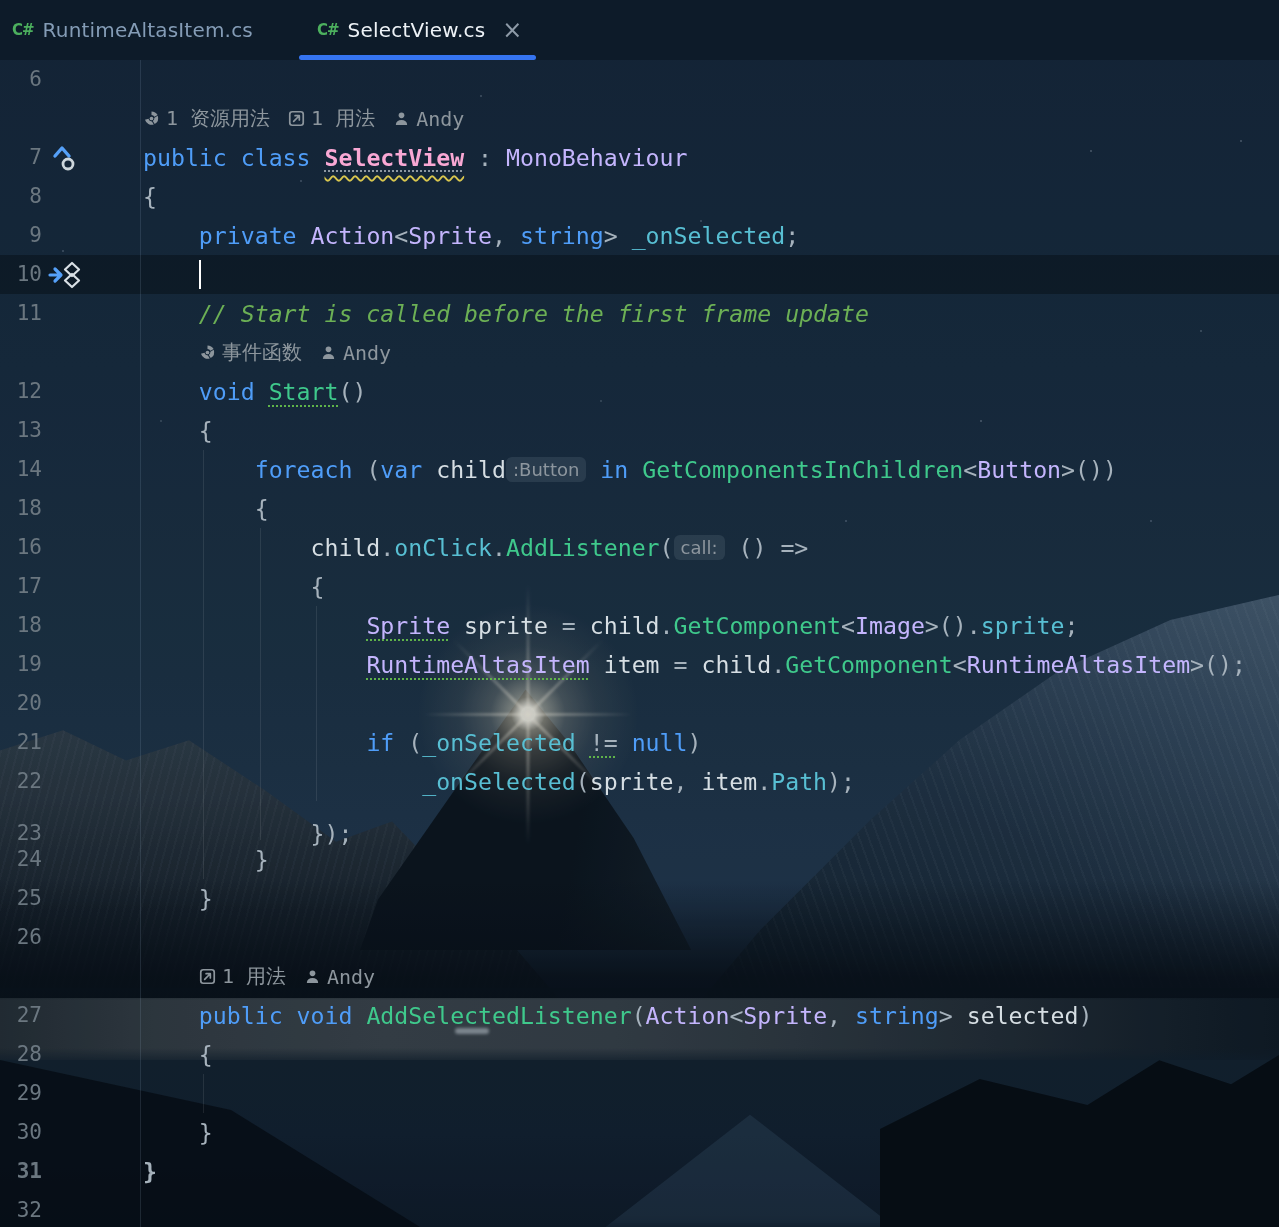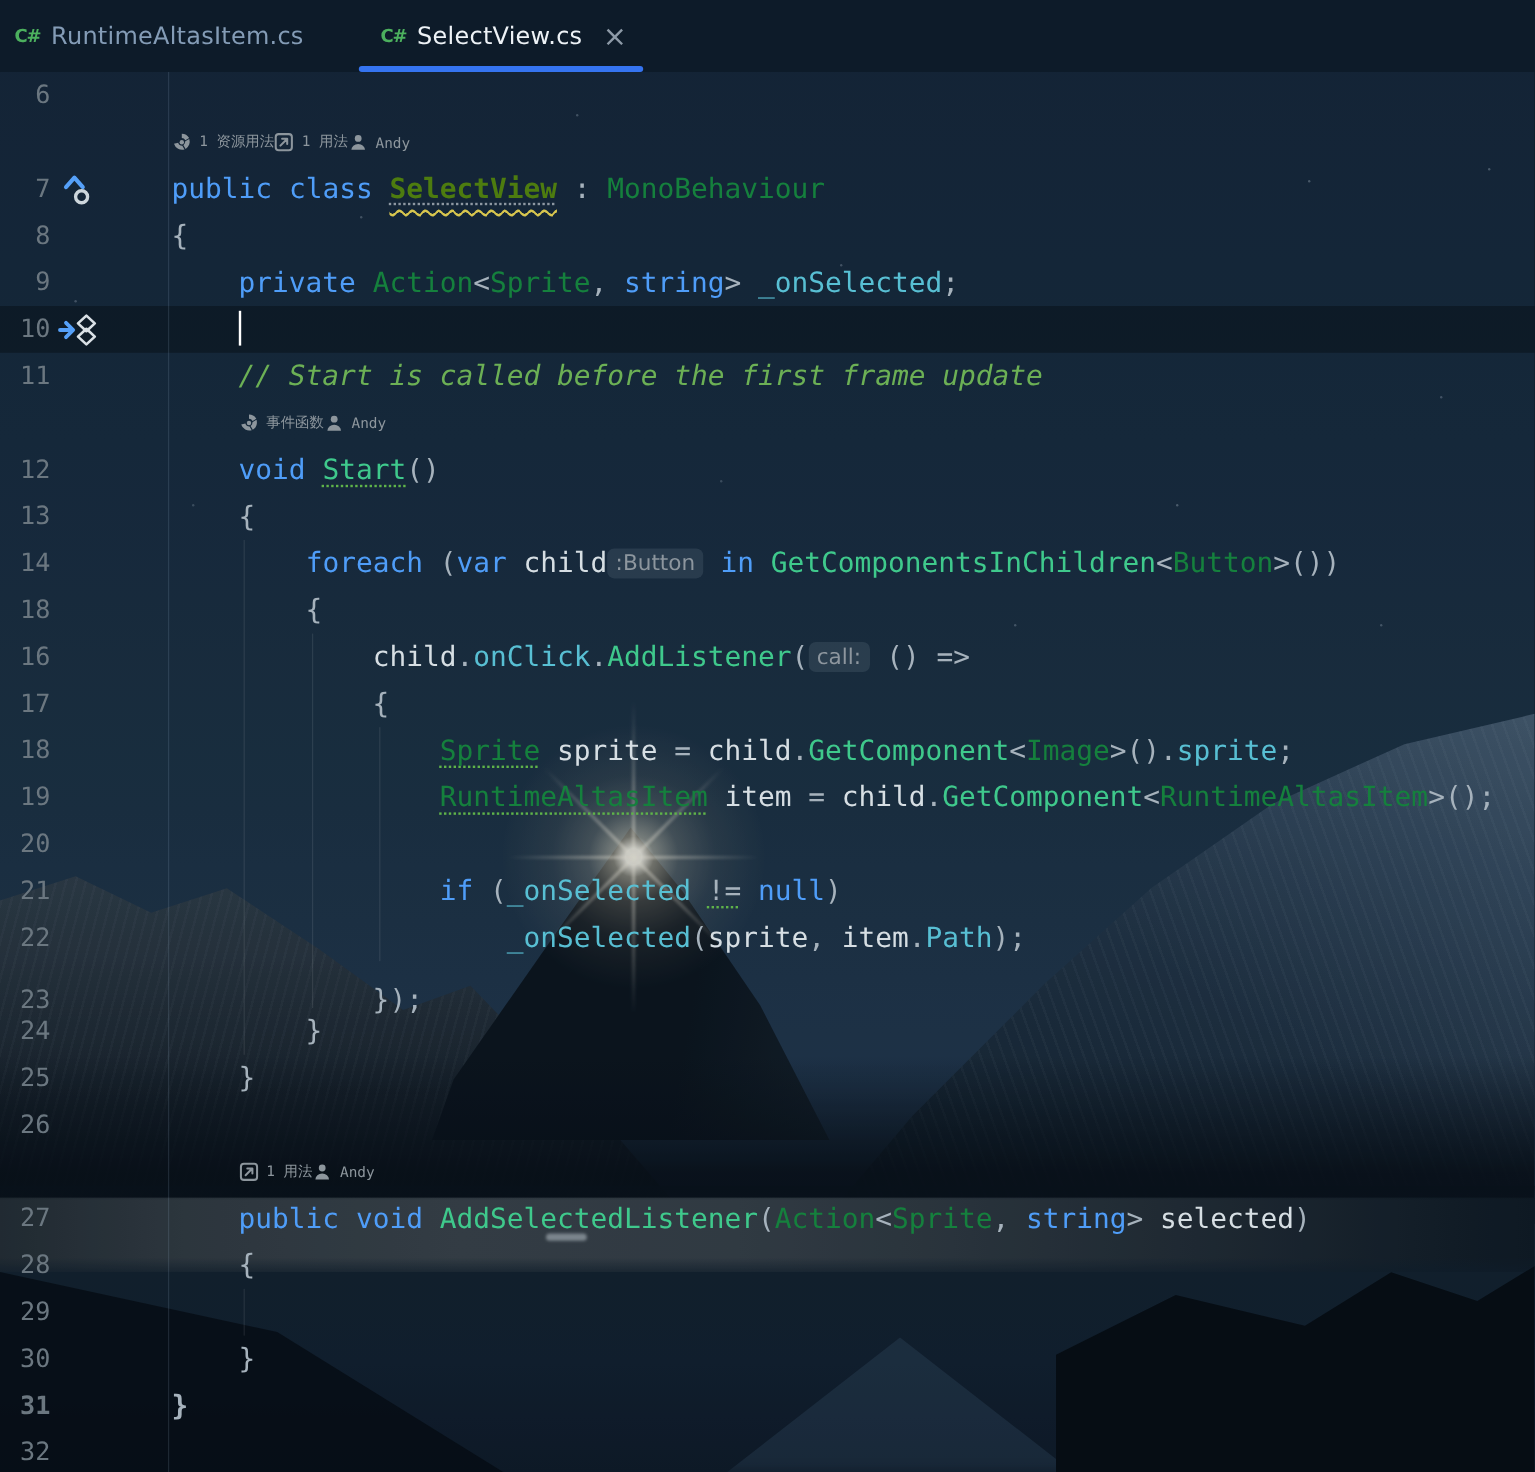--- a/index.html
+++ b/index.html
@@ -76,32 +76,32 @@
   
   .editor{position:absolute;left:0;top:60px;right:0;bottom:0;z-index:10;
           font-family:"DejaVu Sans Mono",monospace;}
   .caret-line{position:absolute;left:0;width:100%;height:39px;background:rgba(0,0,0,.30);}
   .gutter-sep{position:absolute;top:0;bottom:0;left:140px;width:1px;background:rgba(170,200,225,.14);}
   .iguide{position:absolute;width:1px;background:rgba(255,255,255,.09);}
   .code-row{position:absolute;left:0;width:100%;height:39px;line-height:39px;white-space:pre;}
   .lnum{position:absolute;left:0;top:0;width:42px;text-align:right;font-size:21px;color:#6b7780;}
   .gicons{position:absolute;left:48px;top:0;height:39px;display:flex;align-items:center;}
   .ltext{position:absolute;left:143px;top:0;font-size:23.2px;letter-spacing:0;}
-  .sg-kw{color:#4f9df8}.sg-type{color:#15803d}.sg-method{color:#3fc98c}
+  .sg-kw{color:#4f9df8}.sg-type{color:#c4b5fd}.sg-method{color:#3fc98c}
   .sg-field{color:#58bfd3}.sg-var{color:#d6dee3}.sg-punct{color:#a6b2bc}
   .sg-cmt{color:#6cb055;font-style:italic}
-  .sg-typedef{color:#4d7c0f;font-weight:bold}
+  .sg-typedef{color:#f9a8d4;font-weight:bold}
   .dots{text-decoration:underline dotted #5fb34a;text-decoration-thickness:2px;text-underline-offset:5px;}
   .u-dash{text-decoration:underline dotted rgba(240,245,250,.55);text-decoration-thickness:1.5px;text-underline-offset:4px;}
   .u-wavy{text-decoration:underline wavy #d8c64e;text-decoration-thickness:1.5px;text-underline-offset:9px;}
   .sg-inlay{display:inline-block;font-family:"DejaVu Sans",sans-serif;font-size:18px;line-height:25px;
     color:#8d969e;background:rgba(205,225,240,.10);border-radius:6px;padding:0 7px;vertical-align:2px;}
   .caret{display:inline-block;width:2.5px;height:29px;background:#fff;vertical-align:-6px;}
-  .lens-row{position:absolute;height:39px;display:flex;align-items:center;
-    font-size:12px;color:#8d969d;}
+  .lens-row{position:absolute;height:39px;display:flex;align-items:center;gap:18px;
+    font-size:20px;color:#8d969d;}
   .lens-item{display:flex;align-items:center;gap:6px;cursor:pointer;}
   .lens-item svg{display:block;}
 </style>
 </head>
 <body>
 
 <div class="screen">
 
   <div class="bg">
     <div class="stars"></div>

